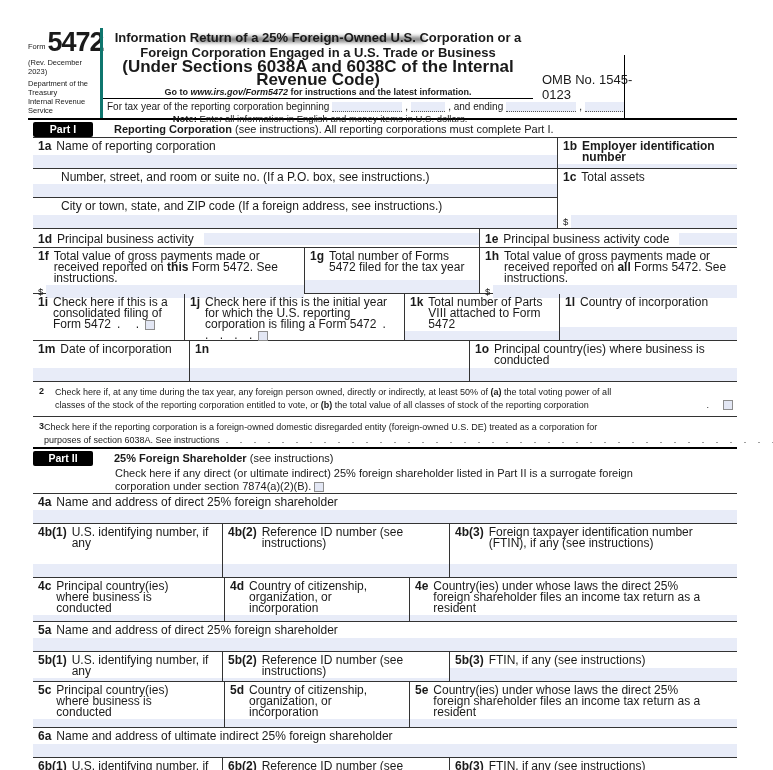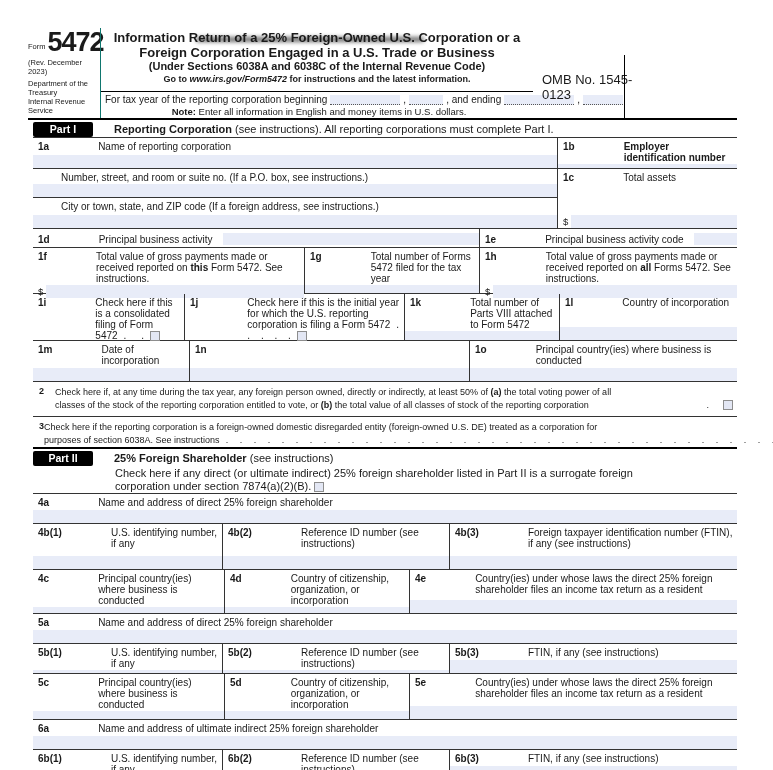--- a/index.html
+++ b/index.html
@@ -17,24 +17,24 @@
 
   
   .header{position:relative;margin:28px 36px 0 28px;display:flex;height:92px;
     border-bottom:2px solid #000;}
   .h-left{width:72px;display:flex;flex-direction:column;padding-top:2px;}
   .h-formline{display:flex;align-items:flex-end;}
   .h-formword{font-size:7.5px;margin:0 2px 3px 0;}
   .h-formnum{font-size:27px;font-weight:bold;letter-spacing:-1px;line-height:24px;}
   .h-rev{font-size:7.5px;margin-top:4px;}
   .h-agency{font-size:7.5px;line-height:9px;margin-top:auto;padding-bottom:3px;}
-  .h-center{width:433px;border-left:1px solid #0f766e;display:flex;flex-direction:column;}
+  .h-center{width:433px;border-left:3px solid #0f766e;display:flex;flex-direction:column;}
   .h-titleblock{border-bottom:1px solid #000;text-align:center;padding-top:2px;flex:1;}
   .h-t1,.h-t2{font-size:13px;font-weight:bold;line-height:15px;}
-  .h-sub{font-size:11px;font-weight:bold;line-height:13px;}
+  .h-sub{font-size:17px;font-weight:bold;line-height:13px;}
   .h-goto{font-size:9px;font-weight:bold;line-height:12px;}
   .h-goto i{font-style:italic;}
   .h-taxblock{padding:2px 0 0 4px;}
   .h-tyline{font-size:10px;line-height:12px;white-space:nowrap;}
   .ty-field{display:inline-block;height:10px;background:var(--fill);
     border-bottom:1px dotted #555;vertical-align:-2px;margin:0 3px;}
   .h-note{font-size:9.5px;text-align:center;line-height:12px;}
   .h-right{width:112px;position:relative;}
   .h-omb{position:absolute;left:9px;top:44px;font-size:13px;}
   .h-rdiv{position:absolute;right:112px;top:27px;height:65px;width:1px;background:#000;}
@@ -46,21 +46,21 @@
   .partbar.nob{border-bottom:none;}
   .badge{display:inline-block;background:#000;color:#fff;font-weight:bold;font-size:10.5px;
     min-width:60px;text-align:center;padding:1px 4px 2px;border-radius:2px;line-height:12px;}
   .ptitle{font-size:11px;margin-left:21px;}
   .ptitle b{font-weight:bold;}
 
   
   .row{display:flex;border-bottom:1px solid var(--rule);}
   .cell{display:flex;flex-direction:column;border-right:1px solid var(--rule);position:relative;}
   .cell.last{border-right:none;}
-  .lbl{display:flex;font-size:10px;line-height:11px;padding:3px 4px 1px 5px;gap:44px;}
+  .lbl{display:flex;font-size:12px;line-height:11px;padding:3px 4px 1px 5px;}
   .lbl .num{font-weight:bold;margin-right:5px;white-space:nowrap;}
   .lbl.boldall{font-weight:bold;}
   .fill{height:13px;background:var(--fill);margin-top:auto;}
   .fill.inline{height:12px;flex:1;margin:0 0 2px 6px;}
   .inline-row{display:flex;align-items:flex-end;height:100%;}
   .inline-row .lbl{white-space:nowrap;padding-bottom:2px;}
   .money{display:flex;align-items:flex-end;margin-top:auto;}
   .money .dollar{font-size:9.5px;padding:0 3px 1px 5px;}
   .money .fill{flex:1;margin-top:0;}
   .cb{display:inline-block;width:10px;height:10px;background:var(--cbfill);
@@ -314,21 +314,21 @@
     <div class="row" style="height:30px;">
       <div class="cell last" style="width:704px;">
         <div class="lbl">
             <span class="num">4a</span>
             <span>Name and address of direct 25% foreign shareholder</span>
           </div>
         <div class="fill"></div>
       </div>
     </div>
 
-    <div class="row" style="height:46px;">
+    <div class="row" style="height:54px;">
       <div class="cell" style="width:190px;">
         <div class="lbl">
             <span class="num">4b(1)</span>
             <span>U.S. identifying number, if any</span>
           </div>
         <div class="fill"></div>
       </div>
       <div class="cell" style="width:227px;">
         <div class="lbl">
             <span class="num">4b(2)</span>

